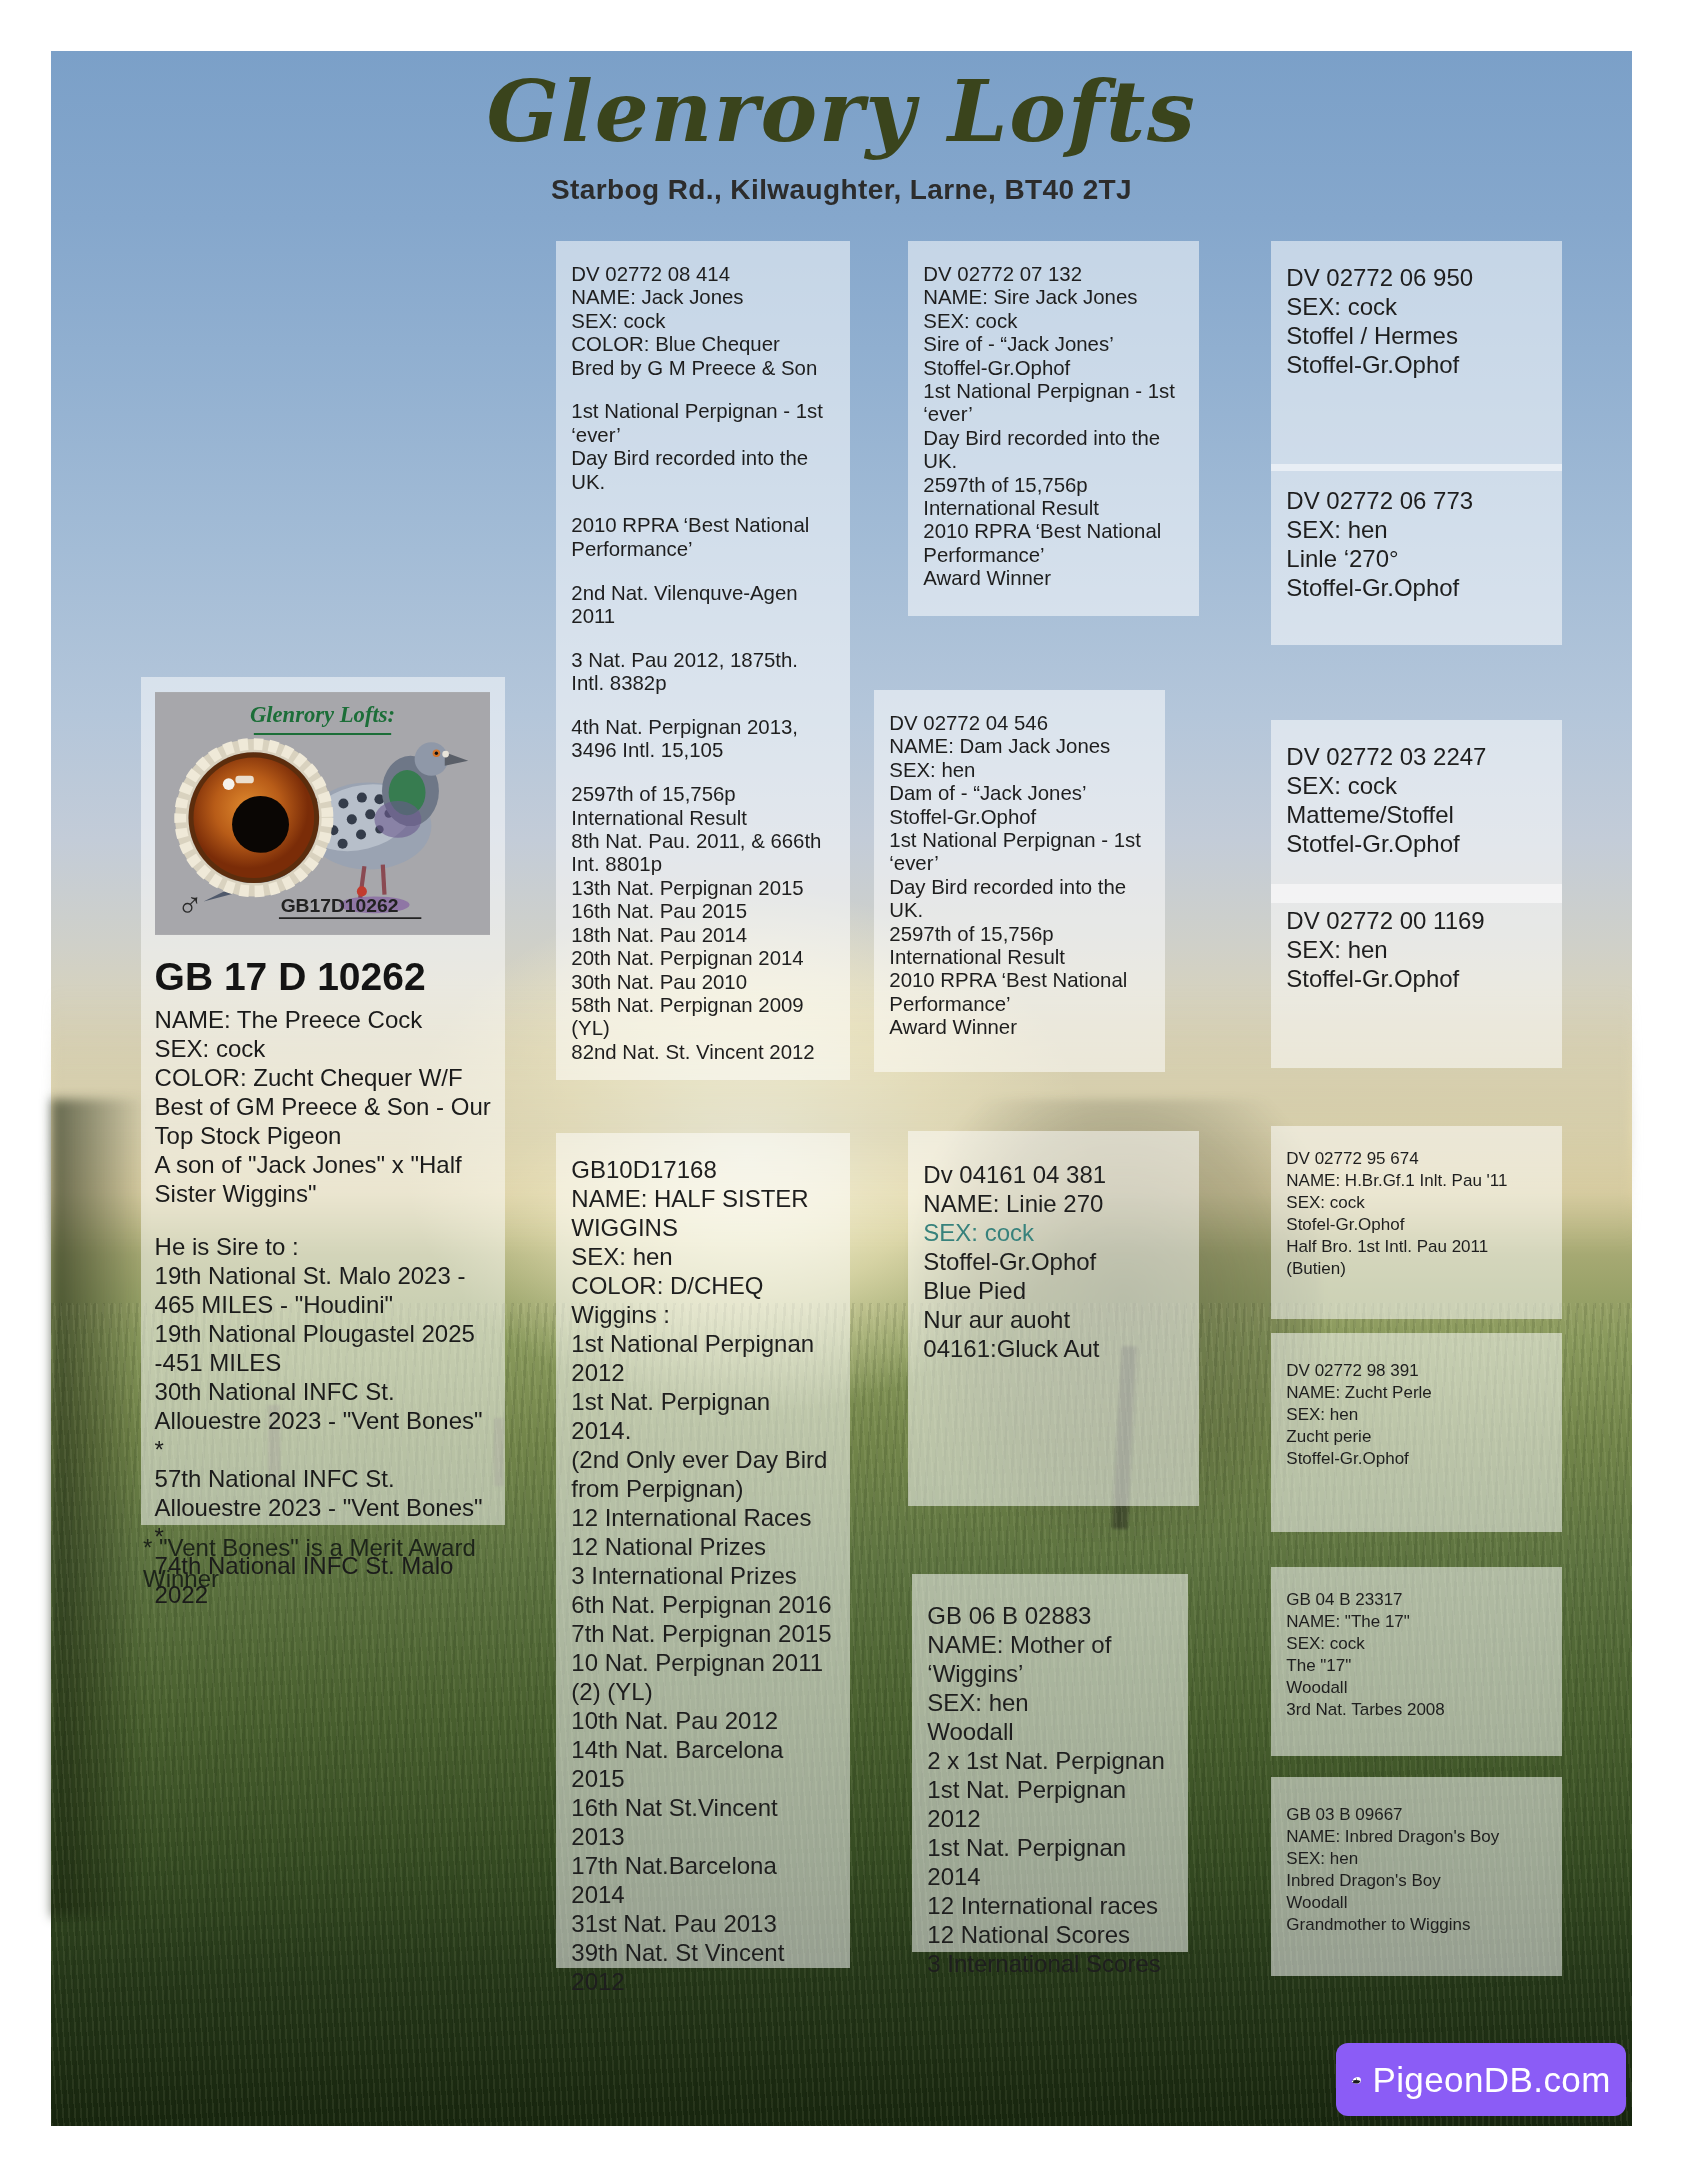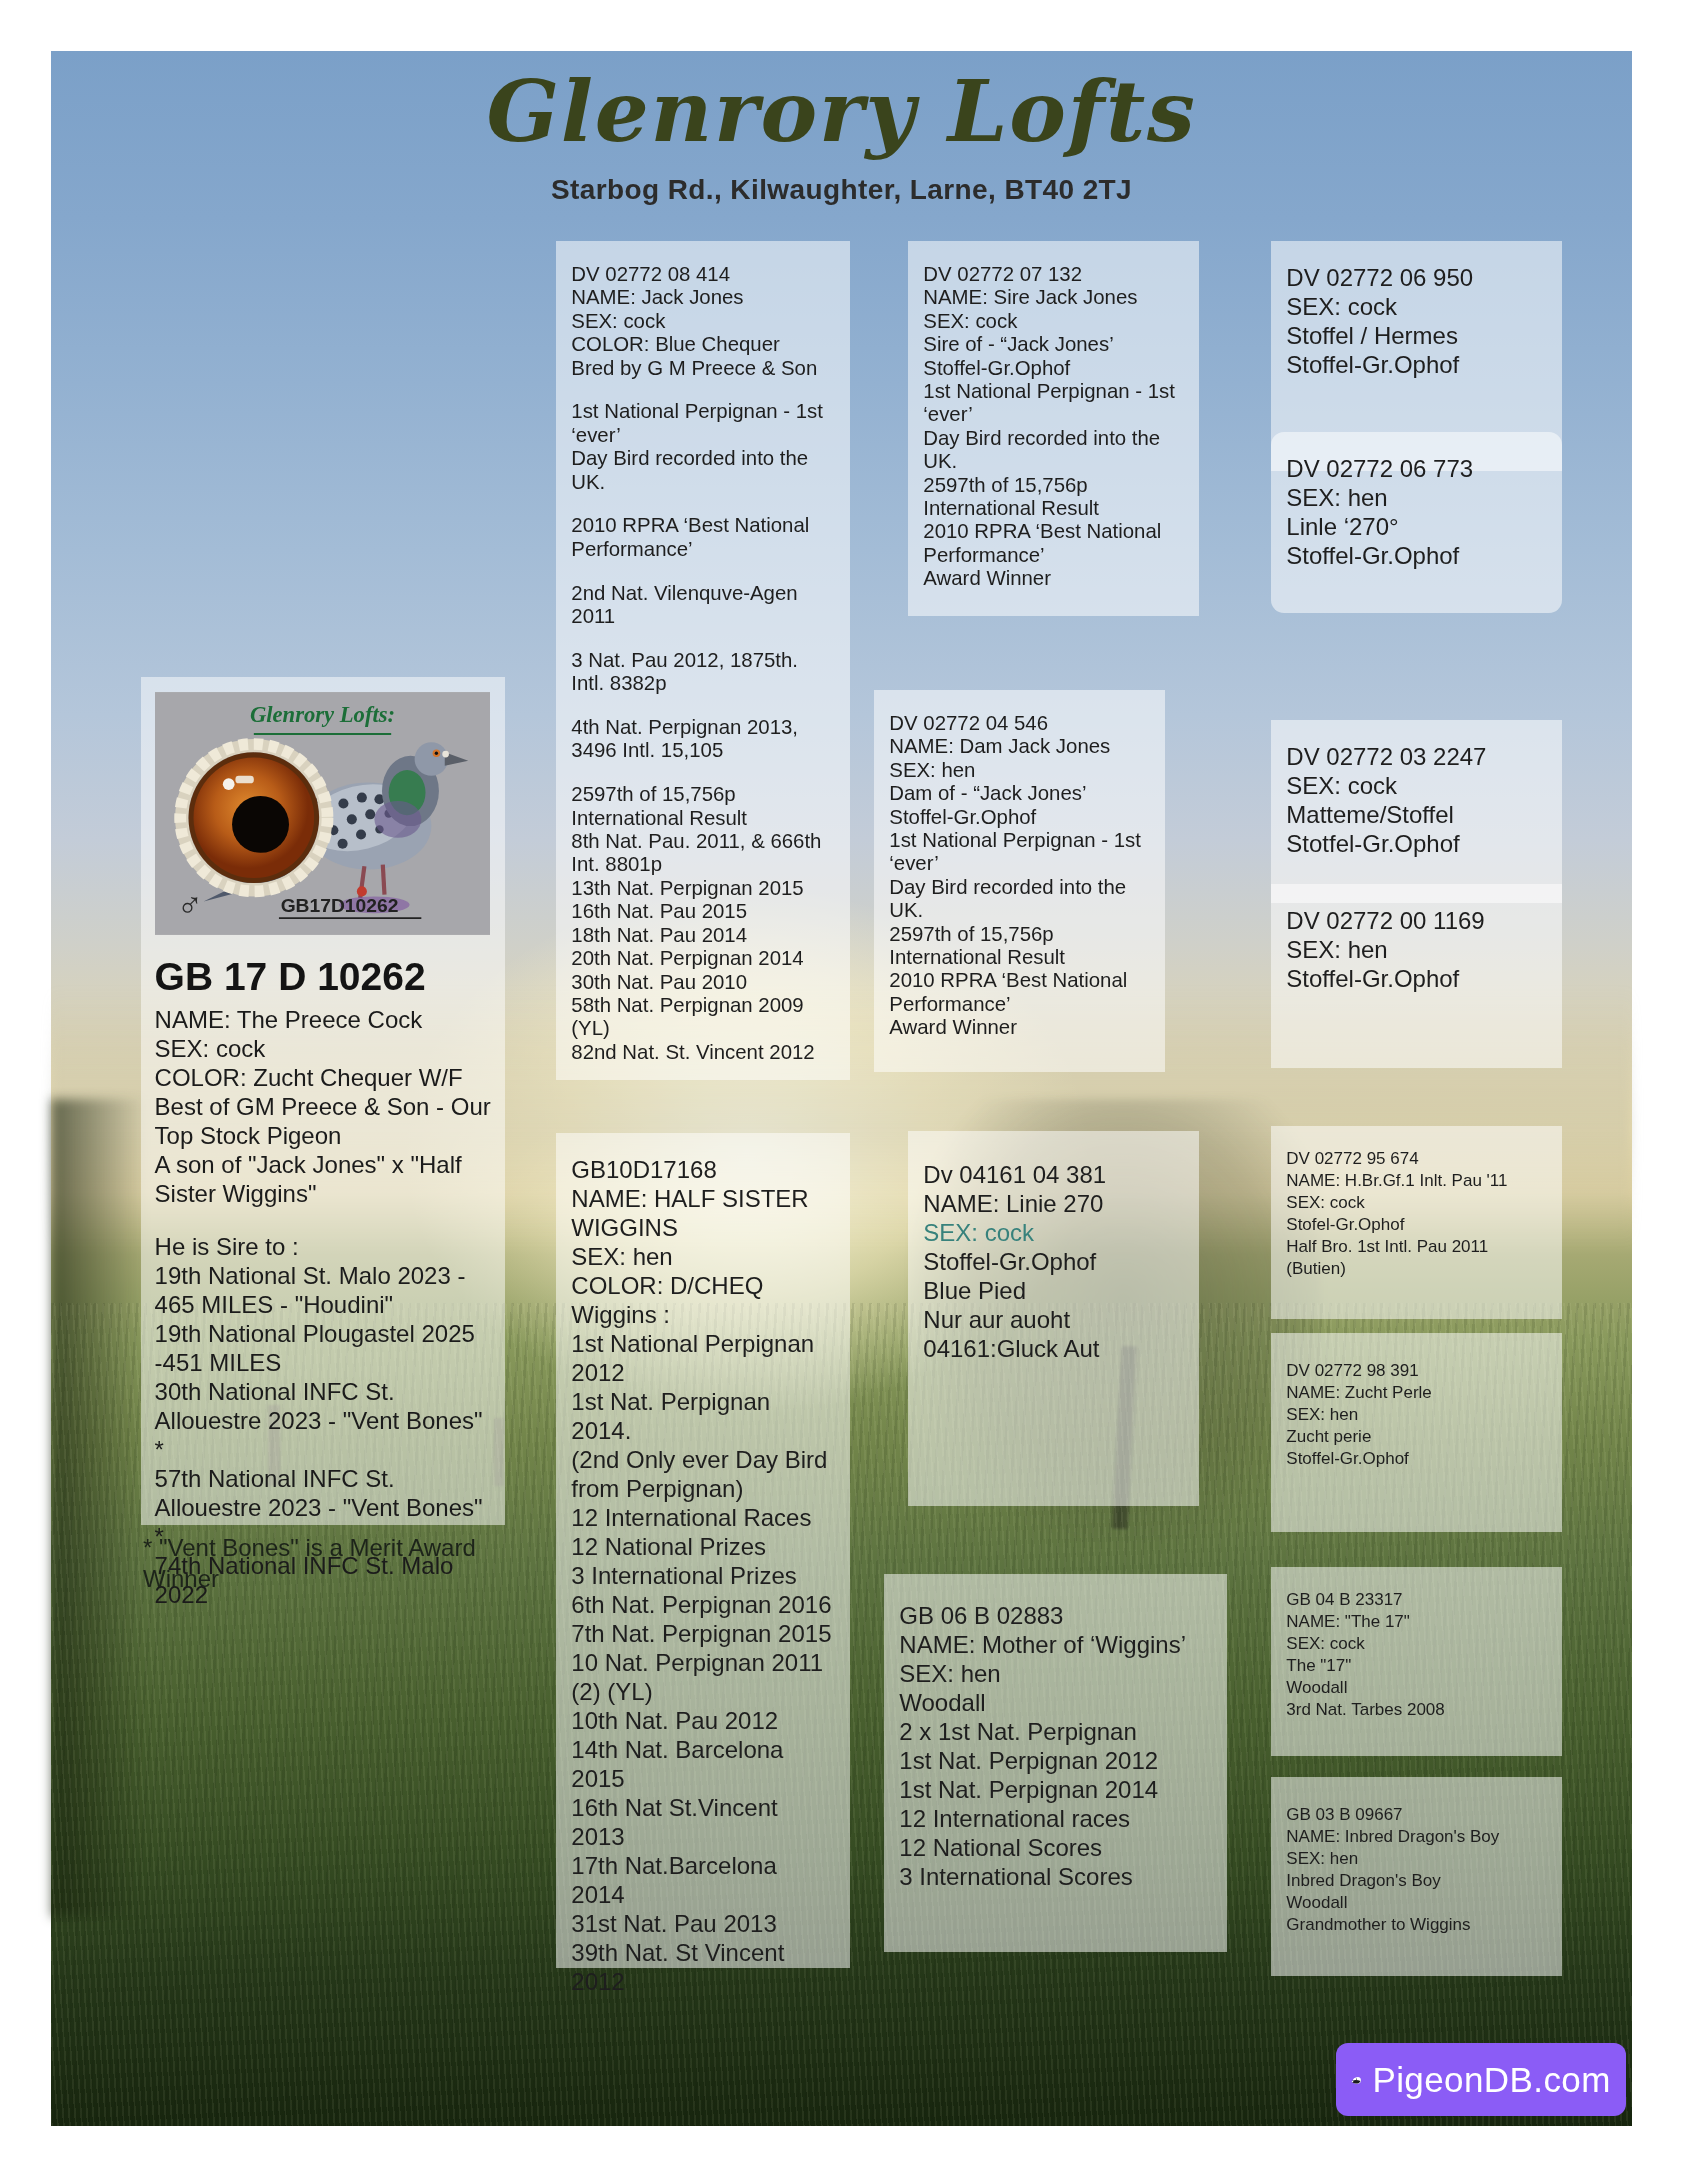--- a/index.html
+++ b/index.html
@@ -229,40 +229,40 @@
     </div>
   <div class="pbox f28" id="box-linie" style="left:908px;top:1131px;width:291px;height:375px;padding-top:29px;">
       <div class="ln">Dv 04161 04 381</div>
       <div class="ln">NAME: Linie 270</div>
       <div class="ln">SEX: cock</div>
       <div class="ln">Stoffel-Gr.Ophof</div>
       <div class="ln">Blue Pied</div>
       <div class="ln">Nur aur auoht</div>
       <div class="ln">04161:Gluck Aut</div>
     </div>
-  <div class="pbox f28" style="left:884px;top:1574px;width:343px;height:378px;padding-top:27px;">
+  <div class="pbox f28" style="left:912px;top:1574px;width:276px;height:378px;padding-top:27px;">
       <div class="ln">GB 06 B 02883</div>
       <div class="ln">NAME: Mother of ‘Wiggins’</div>
       <div class="ln">SEX: hen</div>
       <div class="ln">Woodall</div>
       <div class="ln">2 x 1st Nat. Perpignan</div>
       <div class="ln">1st Nat. Perpignan 2012</div>
       <div class="ln">1st Nat. Perpignan 2014</div>
       <div class="ln">12 International races</div>
       <div class="ln">12 National Scores</div>
       <div class="ln">3 International Scores</div>
     </div>
 
   <div class="pbox f28" style="left:1271px;top:241px;width:291px;height:230px;">
       <div class="ln">DV 02772 06 950</div>
       <div class="ln">SEX: cock</div>
       <div class="ln">Stoffel / Hermes</div>
       <div class="ln">Stoffel-Gr.Ophof</div>
     </div>
-  <div class="pbox f28" style="left:1271px;top:432px;width:291px;height:181px;border-radius:13px;">
+  <div class="pbox f28" style="left:1271px;top:464px;width:291px;height:181px;">
       <div class="ln">DV 02772 06 773</div>
       <div class="ln">SEX: hen</div>
       <div class="ln">Linle ‘270°</div>
       <div class="ln">Stoffel-Gr.Ophof</div>
     </div>
   <div class="pbox f28" style="left:1271px;top:677px;width:291px;height:183px;margin-top:43px;">
       <div class="ln">DV 02772 03 2247</div>
       <div class="ln">SEX: cock</div>
       <div class="ln">Matteme/Stoffel</div>
       <div class="ln">Stotfel-Gr.Ophof</div>

